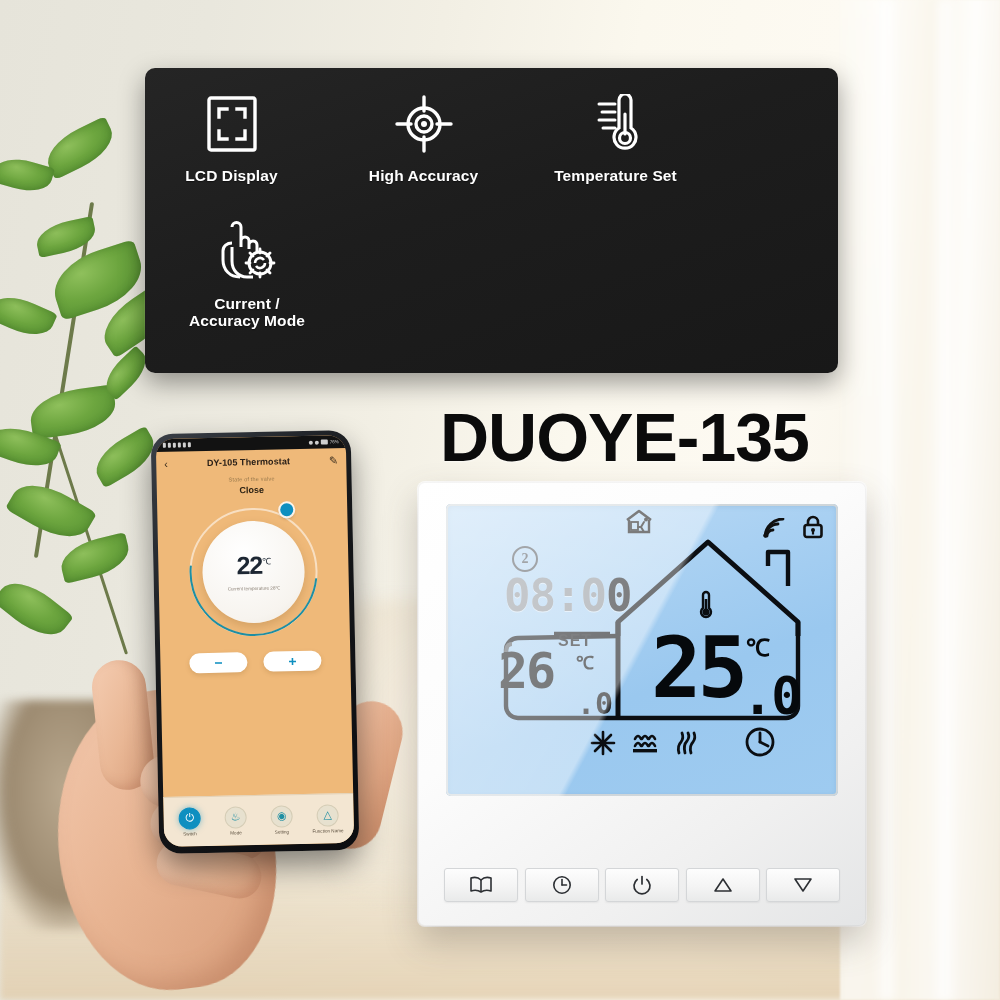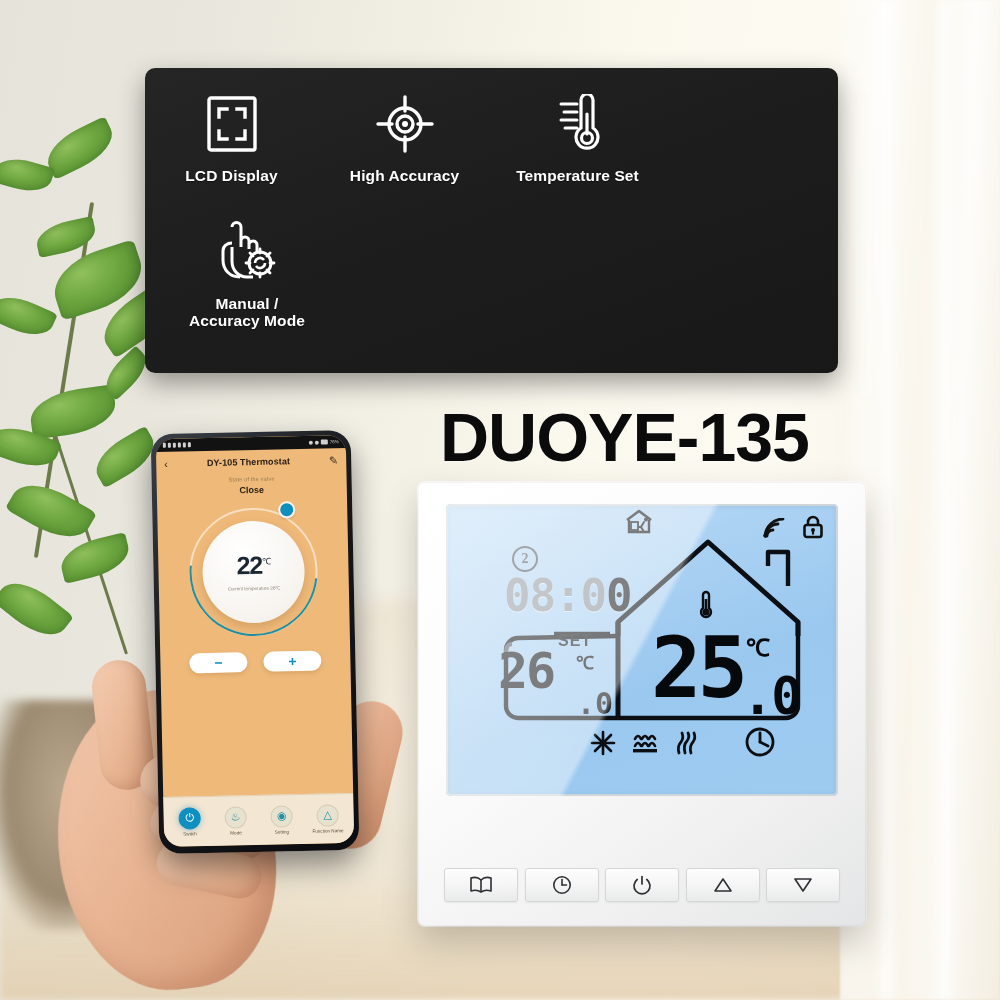--- a/index.html
+++ b/index.html
@@ -53,21 +53,21 @@
   }
   .stem { position:absolute; background:#6d7a4a; border-radius:3px; }
 
   
   #feature-panel {
     position:absolute; left:145px; top:68px; width:693px; height:305px;
     background:linear-gradient(160deg,#252525 0%,#1d1d1d 45%,#181818 100%);
     border-radius:10px;
     box-shadow:0 10px 26px rgba(0,0,0,.38), 0 0 0 1px rgba(255,255,255,.07);
   }
-  .feat-row { display:flex; position:absolute; }
+  .feat-row { display:flex; position:absolute;gap:19px; }
   .feat {
     display:flex; flex-direction:column; align-items:center; justify-content:flex-start;
   }
   .feat-ico { height:68px; display:flex; align-items:center; justify-content:center; }
   .feat-label {
     color:#fff; font-size:15.5px; font-weight:bold; line-height:1.12;
     text-align:center; letter-spacing:.1px; margin-top:9px;
     text-shadow:0 1px 1px rgba(0,0,0,.5);
   }
   #row1 { left:0; top:22px; width:693px; }
@@ -368,21 +368,21 @@
             <line x1="31" y1="42" x2="35" y2="42"></line>
               <line x1="55" y1="42" x2="59" y2="42"></line>
             <line x1="35" y1="32" x2="38" y2="35"></line>
               <line x1="52" y1="49" x2="55" y2="52"></line>
             <line x1="55" y1="32" x2="52" y2="35"></line>
               <line x1="38" y1="49" x2="35" y2="52"></line>
           </g>
         </svg>
       </div>
       <div class="feat-label">
-        <span>Manual /</span><br><span>Accuracy Mode</span>
+        <span>Current /</span><br><span>Accuracy Mode</span>
       </div>
     </div>
 
 
 
   </div>
 </div>
 
 <div id="product-title">DUOYE-135</div>
 

